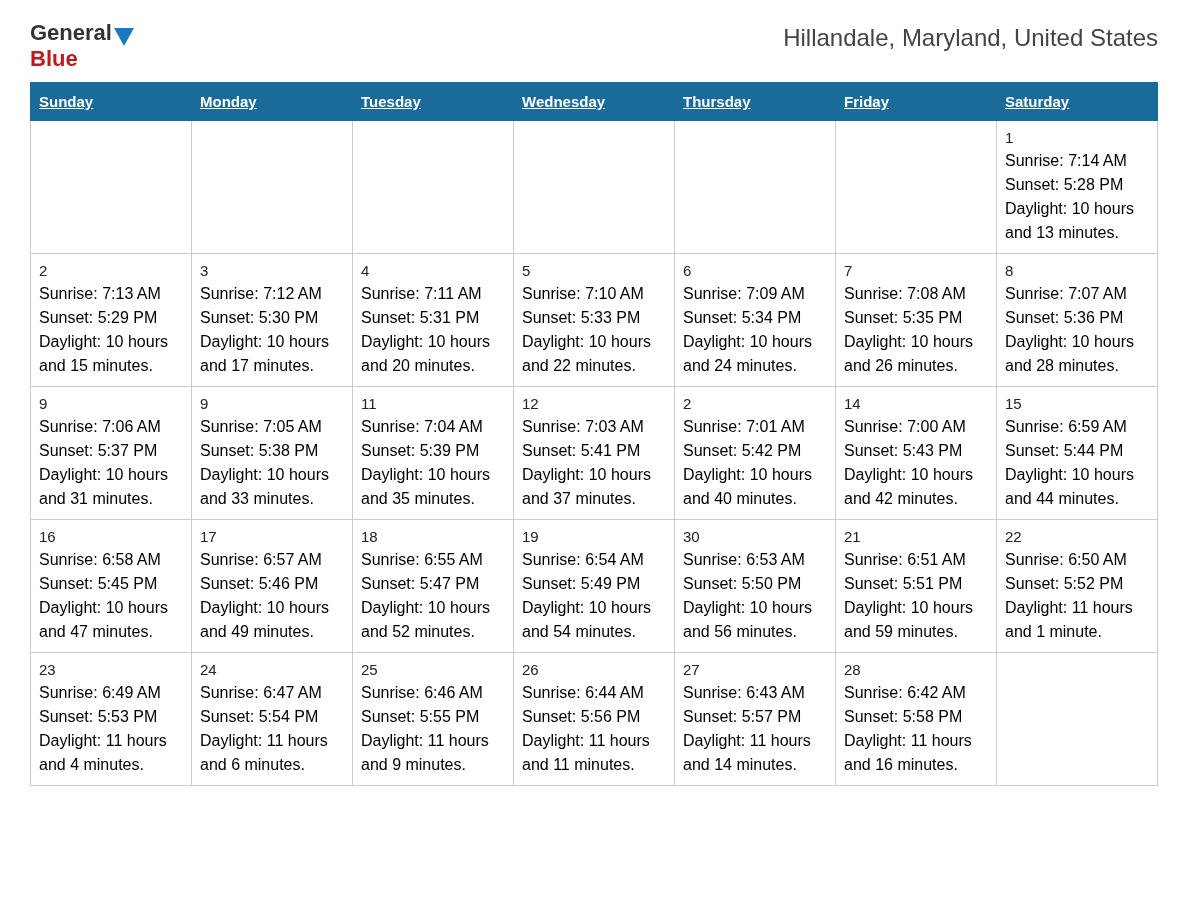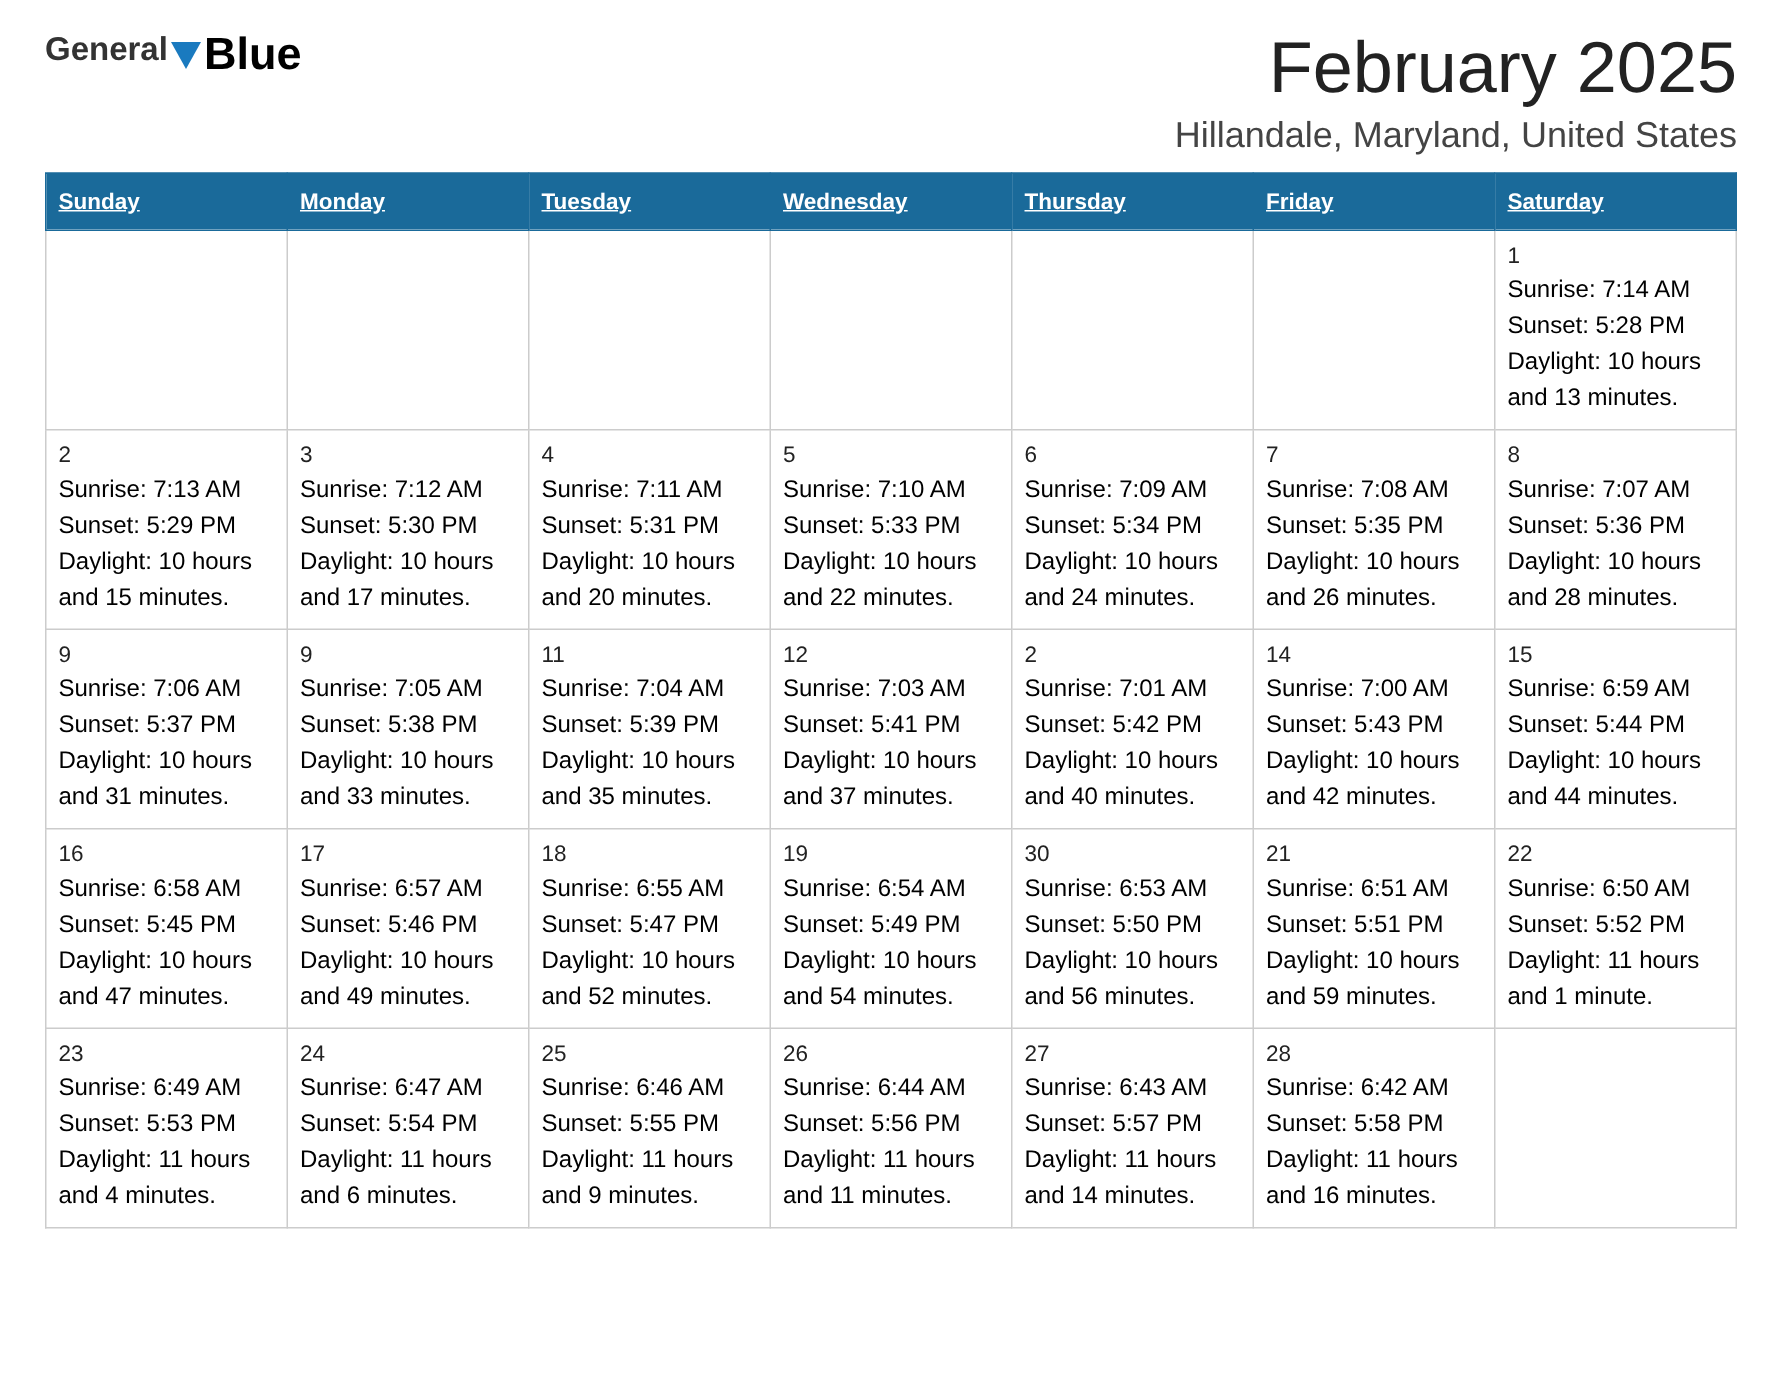--- a/index.html
+++ b/index.html
@@ -11,20 +11,21 @@
       padding: 20px 30px;
     }
     .header {
       display: flex;
       justify-content: space-between;
       align-items: flex-start;
       margin-bottom: 10px;
     }
     .logo {
       display: flex;
+      flex-direction: column;
       align-items: flex-start;
     }
     .logo-text {
       display: flex;
       align-items: center;
       font-size: 22px;
       font-weight: bold;
       color: #333;
     }
     .logo-general { color: #333; }
@@ -33,22 +34,22 @@
       height: 0;
       border-left: 10px solid transparent;
       border-right: 10px solid transparent;
       border-top: 18px solid #1a7abf;
       display: inline-block;
       margin: 0 2px;
       position: relative;
       top: 4px;
     }
     .logo-blue {
-      color: #000000;
-      font-size: 30px;
+      color: #b91c1c;
+      font-size: 22px;
       font-weight: bold;
     }
     .title-area {
       text-align: right;
     }
     .month-title {
       font-size: 48px;
       font-weight: normal;
       color: #222;
       line-height: 1.1;
@@ -108,21 +109,20 @@
   <div class="logo">
     <div class="logo-text">
       <span class="logo-general">General</span>
       <span class="logo-triangle"></span>
     </div>
     <div>
       <span class="logo-blue">Blue</span>
     </div>
   </div>
   <div class="title-area">
-    <div class="month-title">February 2025</div>
     <div class="location">Hillandale, Maryland, United States</div>
   </div>
 </div>
 
 <table>
   <thead>
     <tr>
     <th>Sunday</th>
         <th>Monday</th>
         <th>Tuesday</th>

